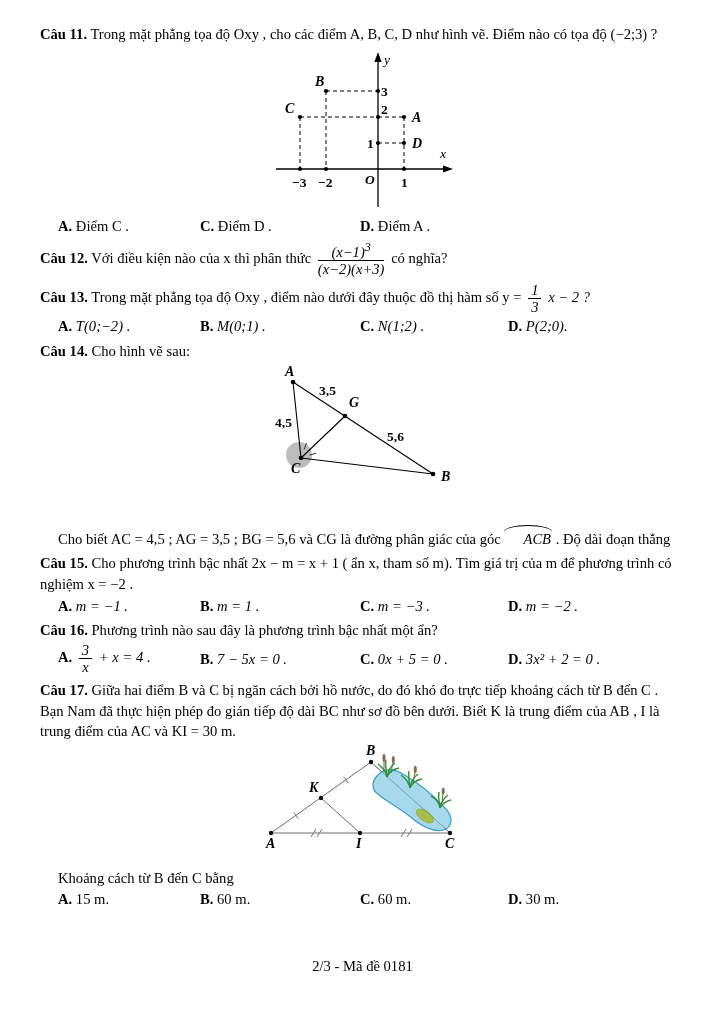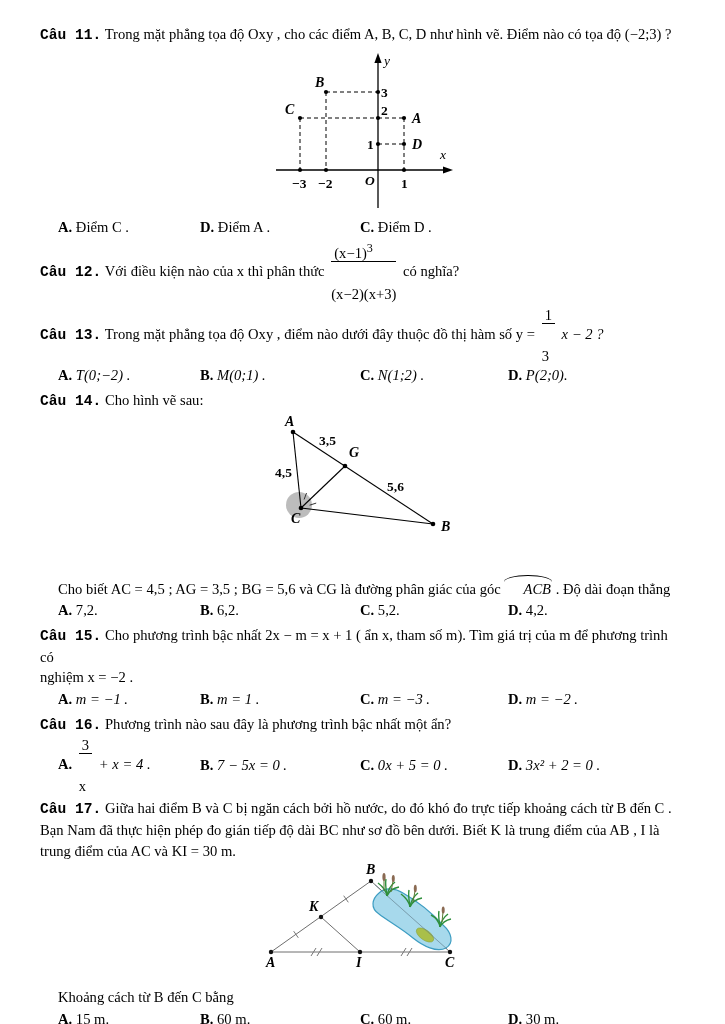--- a/index.html
+++ b/index.html
@@ -5,35 +5,35 @@
   html,body{margin:0;padding:0;}
   body{
     width:725px;height:1024px;box-sizing:border-box;
     background:#ffffff;color:#000;
     font-family:"Liberation Serif","DejaVu Serif",serif;
     font-size:14.6px;line-height:1.42;
     padding:24px 40px 0 40px;overflow:hidden;
   }
   .q{margin:0 0 4px 0;}
   .qline{margin:0;}
-  b.qlabel{font-weight:bold;font-family:Liberation Mono, monospace;}
+  b.qlabel{font-weight:bold;}
   .math{font-style:italic;}
   .ans-row{
     display:grid;
     grid-template-columns:142px 160px 148px auto;
     padding-left:18px;margin:1px 0 3px 0;
   }
   .ans-row.vcenter{align-items:center;}
   .ans b{font-weight:bold;}
   .frac{
-    display:inline-block;vertical-align:middle;text-align:left;
-    line-height:1.12;margin:0 3px;
+    display:inline-block;vertical-align:middle;text-align:center;
+    line-height:1.12;font-style:italic;margin:0 3px;
   }
   .frac .num{display:block;border-bottom:1px solid #000;padding:0 3px;}
-  .frac .den{display:block;margin-top:24px;}
+  .frac .den{display:block;}
   .figwrap{text-align:center;margin:2px 0;}
   .angle{position:relative;font-style:italic;display:inline-block;padding:0 1px;margin-top:33px;}
   .angle::before{
     content:"";position:absolute;left:0;right:0;top:-4px;height:6px;
     border-top:1.4px solid #000;border-radius:50% 50% 0 0 / 100% 100% 0 0;
   }
   .indent{text-indent:18px;}
   .footer{text-align:center;margin-top:46px;}
   svg text{font-family:"Liberation Serif","DejaVu Serif",serif;}
   .ptlbl{font-style:italic;font-weight:bold;font-size:14px;}
@@ -92,22 +92,22 @@
       <text x="99" y="101" class="ticklbl">1</text>
       <text x="47" y="39" class="ptlbl">B</text>
       <text x="17" y="66" class="ptlbl">C</text>
       <text x="144" y="75" class="ptlbl">A</text>
       <text x="144" y="101" class="ptlbl">D</text>
     </svg>
   </div>
 
   <div class="ans-row">
     <span class="ans"><b>A.</b> <span>Điểm C .</span></span>
+    <span class="ans"><b>C.</b> <span>Điểm D .</span></span>
     <span class="ans"><b>D.</b> <span>Điểm A .</span></span>
-    <span class="ans"><b>C.</b> <span>Điểm D .</span></span>
   </div>
 </div>
 
 <div class="q">
   <p class="qline"><b class="qlabel">Câu 12.</b>
     <span class="math" style="font-style:normal;">Với điều kiện nào của x thì phân thức</span>
     <span class="frac"><span class="num"><span>(x−1)</span><sup>3</sup></span><span class="den">(x−2)(x+3)</span></span>
     <span>có nghĩa?</span></p>
 </div>
 
@@ -152,26 +152,20 @@
       <text x="178" y="117" class="ptlbl">B</text>
       <text x="28" y="109" class="ptlbl">C</text>
       <text x="56" y="31" class="seglbl">3,5</text>
       <text x="12" y="63" class="seglbl">4,5</text>
       <text x="124" y="77" class="seglbl">5,6</text>
     </svg>
   </div>
 
   <p class="qline indent"><span>Cho biết AC = 4,5 ;  AG = 3,5 ;  BG = 5,6  và CG là đường phân giác của góc </span><span class="angle">ACB</span><span> . Độ dài đoạn thẳng</span></p>
 
-  <div class="ans-row">
-    <span class="ans"><b>A.</b> <span>7,2.</span></span>
-    <span class="ans"><b>B.</b> <span>6,2.</span></span>
-    <span class="ans"><b>C.</b> <span>5,2.</span></span>
-    <span class="ans"><b>D.</b> <span>4,2.</span></span>
-  </div>
 </div>
 
 <div class="q">
   <p class="qline"><b class="qlabel">Câu 15.</b>
     <span>Cho phương trình bậc nhất 2x − m = x + 1 ( ẩn x, tham số m). Tìm giá trị của m để phương trình có</span></p>
   <p class="qline">nghiệm x = −2 .</p>
   <div class="ans-row">
     <span class="ans"><b>A.</b> <span class="math">m = −1 .</span></span>
     <span class="ans"><b>B.</b> <span class="math">m = 1 .</span></span>
     <span class="ans"><b>C.</b> <span class="math">m = −3 .</span></span>

